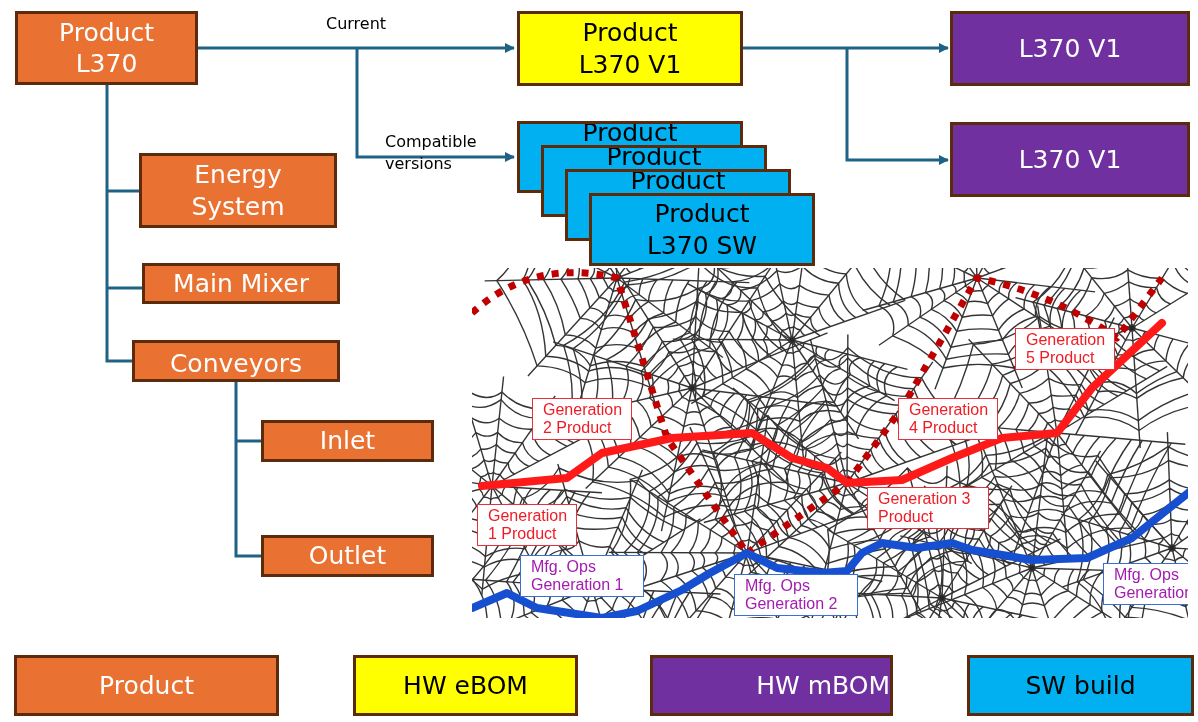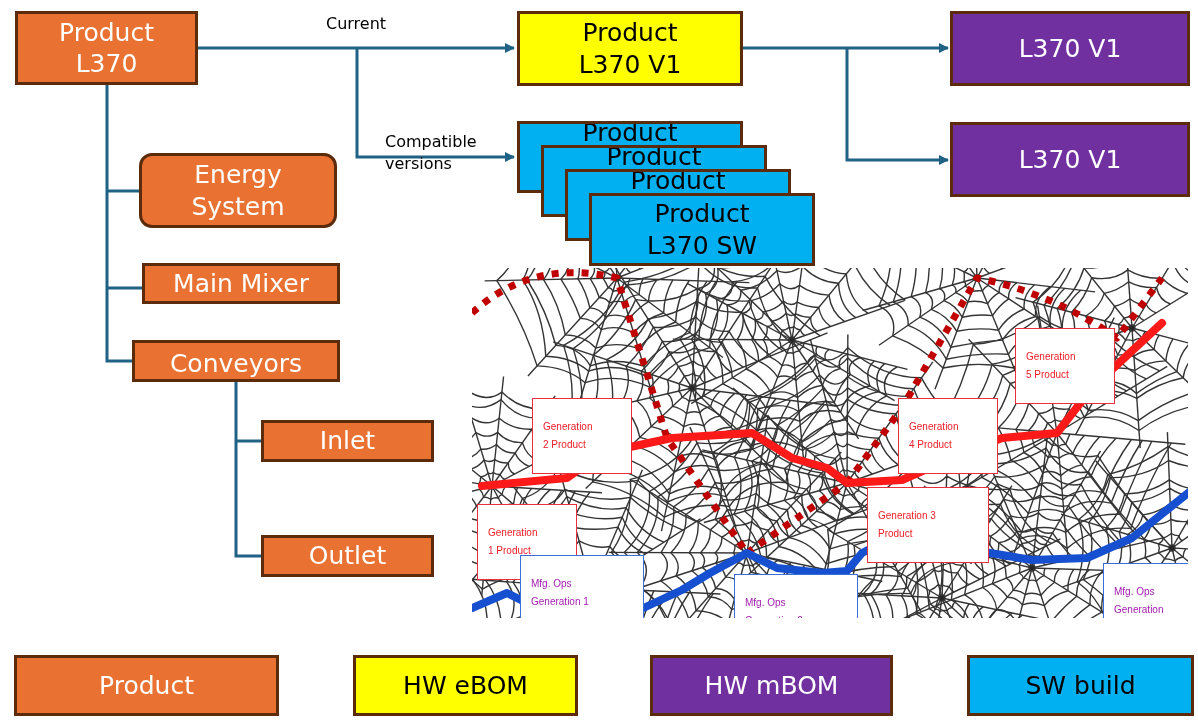--- a/index.html
+++ b/index.html
@@ -16,22 +16,22 @@
     .purple { background: #7030a0; color: #ffffff; }
     .blue   { background: #00b0f0; color: #000000; }
     .stack { justify-content: flex-start; overflow: hidden; padding-top: 0; line-height: 1.2; }
     .stack span { margin-top: -6px; }
     .label { position: absolute; font-size: 16px; color: #000; line-height: 1.6; font-family: "DejaVu Sans", sans-serif; }
     svg.connectors { position: absolute; left: 0; top: 0; }
     .web { position: absolute; left: 472px; top: 268px; width: 716px; height: 350px; overflow: hidden; background: #ffffff; }
     .web svg { position: absolute; left: 0; top: 0; }
     .tag {
       position: absolute; box-sizing: border-box; background: #ffffff;
-      font-family: "Liberation Sans", sans-serif; font-size: 10px; line-height: 18px;
-      padding: 19px 10px;
+      font-family: "Liberation Sans", sans-serif; font-size: 16px; line-height: 18px;
+      padding: 2px 10px;
     }
     .tag.red { border: 1.5px solid #e8303a; color: #ee1c25; }
     .tag.bl  { border: 1.5px solid #3a6fd8; color: #a21caf; }
     .legend { font-size: 25px; }
   </style>
 </head>
 <body>
 
 <svg class="connectors" width="1198" height="722">
   <defs>
@@ -56,21 +56,21 @@
     <path d="M236,381 L236,556 L262,556"></path>
     <path d="M236,441 L262,441"></path>
   </g>
 </svg>
 
 <div class="box orange" style="left:15px;top:11px;width:183px;height:74px;">
   <span>Product</span>
   <span>L370</span>
 </div>
 
-<div class="box orange" style="left:139px;top:153px;width:198px;height:75px;border-radius:13px;">
+<div class="box orange" style="left:139px;top:153px;width:198px;height:75px;">
   <span>Energy</span>
   <span>System</span>
 </div>
 <div class="box orange" style="left:142px;top:263px;width:198px;height:41px;">
   <span>Main Mixer</span>
 </div>
 <div class="box orange" style="left:132px;top:340px;width:208px;height:42px;justify-content:flex-end;">
   <span>Conveyors</span>
 </div>
 <div class="box orange" style="left:261px;top:420px;width:173px;height:42px;">
@@ -423,18 +423,18 @@
     <div>Generation</div>
   </div>
 </div>
 
 <div class="box orange legend" style="left:14px;top:655px;width:265px;height:61px;">
   <span>Product</span>
 </div>
 <div class="box yellow legend" style="left:353px;top:655px;width:225px;height:61px;">
   <span>HW eBOM</span>
 </div>
-<div class="box purple legend" style="left:650px;top:655px;width:243px;height:61px;">
+<div class="box purple legend" style="left:650px;top:655px;width:243px;height:61px;align-items:flex-end;">
   <span>HW mBOM</span>
 </div>
 <div class="box blue legend" style="left:967px;top:655px;width:227px;height:61px;">
   <span>SW build</span>
 </div>
 
 </body></html>

